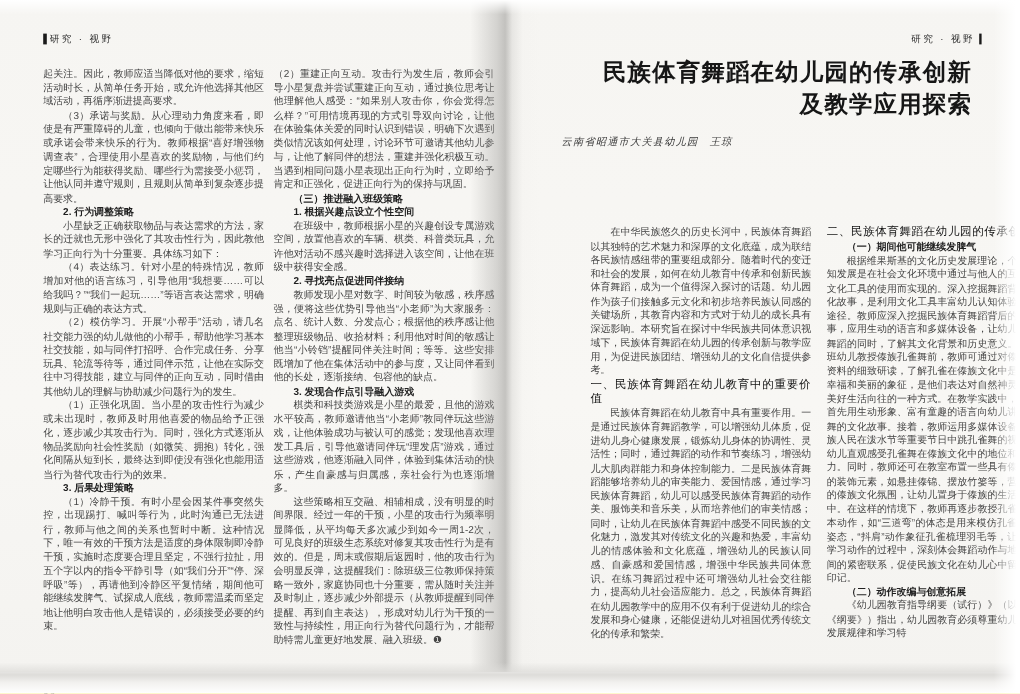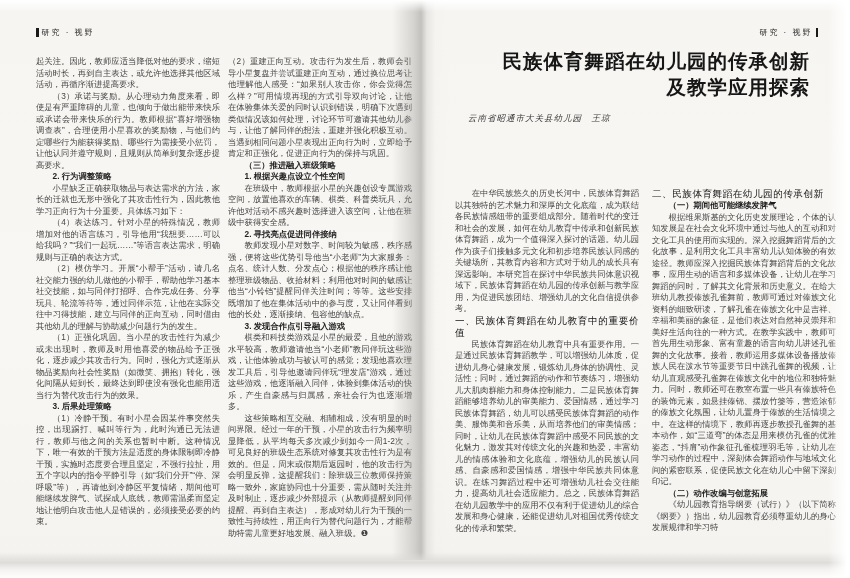--- a/index.html
+++ b/index.html
@@ -47,21 +47,21 @@
   .page-right .eyebrow{right:22px;}
 
   .col{
     position:absolute;width:184px;
     font-size:8.3px;line-height:11.5px;color:#454545;
     text-align:justify;overflow:hidden;
   }
   .page-left .col{top:56px;height:482px;}
   .page-left .col1{left:28px;}
   .page-left .col2{left:220px;}
-  .page-right .col{top:188px;height:360px;}
+  .page-right .col{top:188px;height:360px;margin-left:37px;}
   .page-right .col1{left:19px;}
   .page-right .col2{left:216px;}
 
   .col p, .col div{margin:0;padding:0;}
   .para{text-indent:2em;}
   .para.cont{text-indent:0;}
   .bold-head{font-weight:bold;color:#1f1f1f;text-indent:2em;}
   .section-head{
     font-weight:normal;color:#141414;font-size:9.6px;line-height:12px;
     margin:10px 0 12px 0;text-indent:0;letter-spacing:0.5px;
@@ -87,21 +87,21 @@
 
 <div class="canvas">
   <div class="spread"></div>
 
   <div class="page page-left">
     <div class="eyebrow">
       <span class="bar"></span>
       <span>研究 · 视野</span>
     </div>
     <div class="col col1">
-        <p class="para cont">起关注。因此，教师应适当降低对他的要求，缩短活动时长，再到自主表达，或允许他选择其他区域活动，再循序渐进提高要求。</p>
+        <p class="para cont">起关注。因此，教师应适当降低对他的要求，缩短活动时长，从简单任务开始，或允许他选择其他区域活动，再循序渐进提高要求。</p>
         <p class="para">（3）承诺与奖励。从心理动力角度来看，即使是有严重障碍的儿童，也倾向于做出能带来快乐或承诺会带来快乐的行为。教师根据“喜好增强物调查表”，合理使用小星喜欢的奖励物，与他们约定哪些行为能获得奖励、哪些行为需接受小惩罚，让他认同并遵守规则，且规则从简单到复杂逐步提高要求。</p>
         <p class="bold-head">2. 行为调整策略</p>
         <p class="para">小星缺乏正确获取物品与表达需求的方法，家长的迁就也无形中强化了其攻击性行为，因此教他学习正向行为十分重要。具体练习如下：</p>
         <p class="para">（4）表达练习。针对小星的特殊情况，教师增加对他的语言练习，引导他用“我想要……可以给我吗？”“我们一起玩……”等语言表达需求，明确规则与正确的表达方式。</p>
         <p class="para">（2）模仿学习。开展“小帮手”活动，请几名社交能力强的幼儿做他的小帮手，帮助他学习基本社交技能，如与同伴打招呼、合作完成任务、分享玩具、轮流等待等，通过同伴示范，让他在实际交往中习得技能，建立与同伴的正向互动，同时借由其他幼儿的理解与协助减少问题行为的发生。</p>
         <p class="para">（1）正强化巩固。当小星的攻击性行为减少或未出现时，教师及时用他喜爱的物品给予正强化，逐步减少其攻击行为。同时，强化方式逐渐从物品奖励向社会性奖励（如微笑、拥抱）转化，强化间隔从短到长，最终达到即使没有强化也能用适当行为替代攻击行为的效果。</p>
         <p class="bold-head">3. 后果处理策略</p>
         <p class="para">（1）冷静干预。有时小星会因某件事突然失控，出现踢打、喊叫等行为，此时沟通已无法进行，教师与他之间的关系也暂时中断。这种情况下，唯一有效的干预方法是适度的身体限制即冷静干预，实施时态度要合理且坚定，不强行拉扯，用五个字以内的指令平静引导（如“我们分开”“停、深呼吸”等），再请他到冷静区平复情绪，期间他可能继续发脾气、试探成人底线，教师需温柔而坚定地让他明白攻击他人是错误的，必须接受必要的约束。</p>
       </div>
     <div class="col col2">

